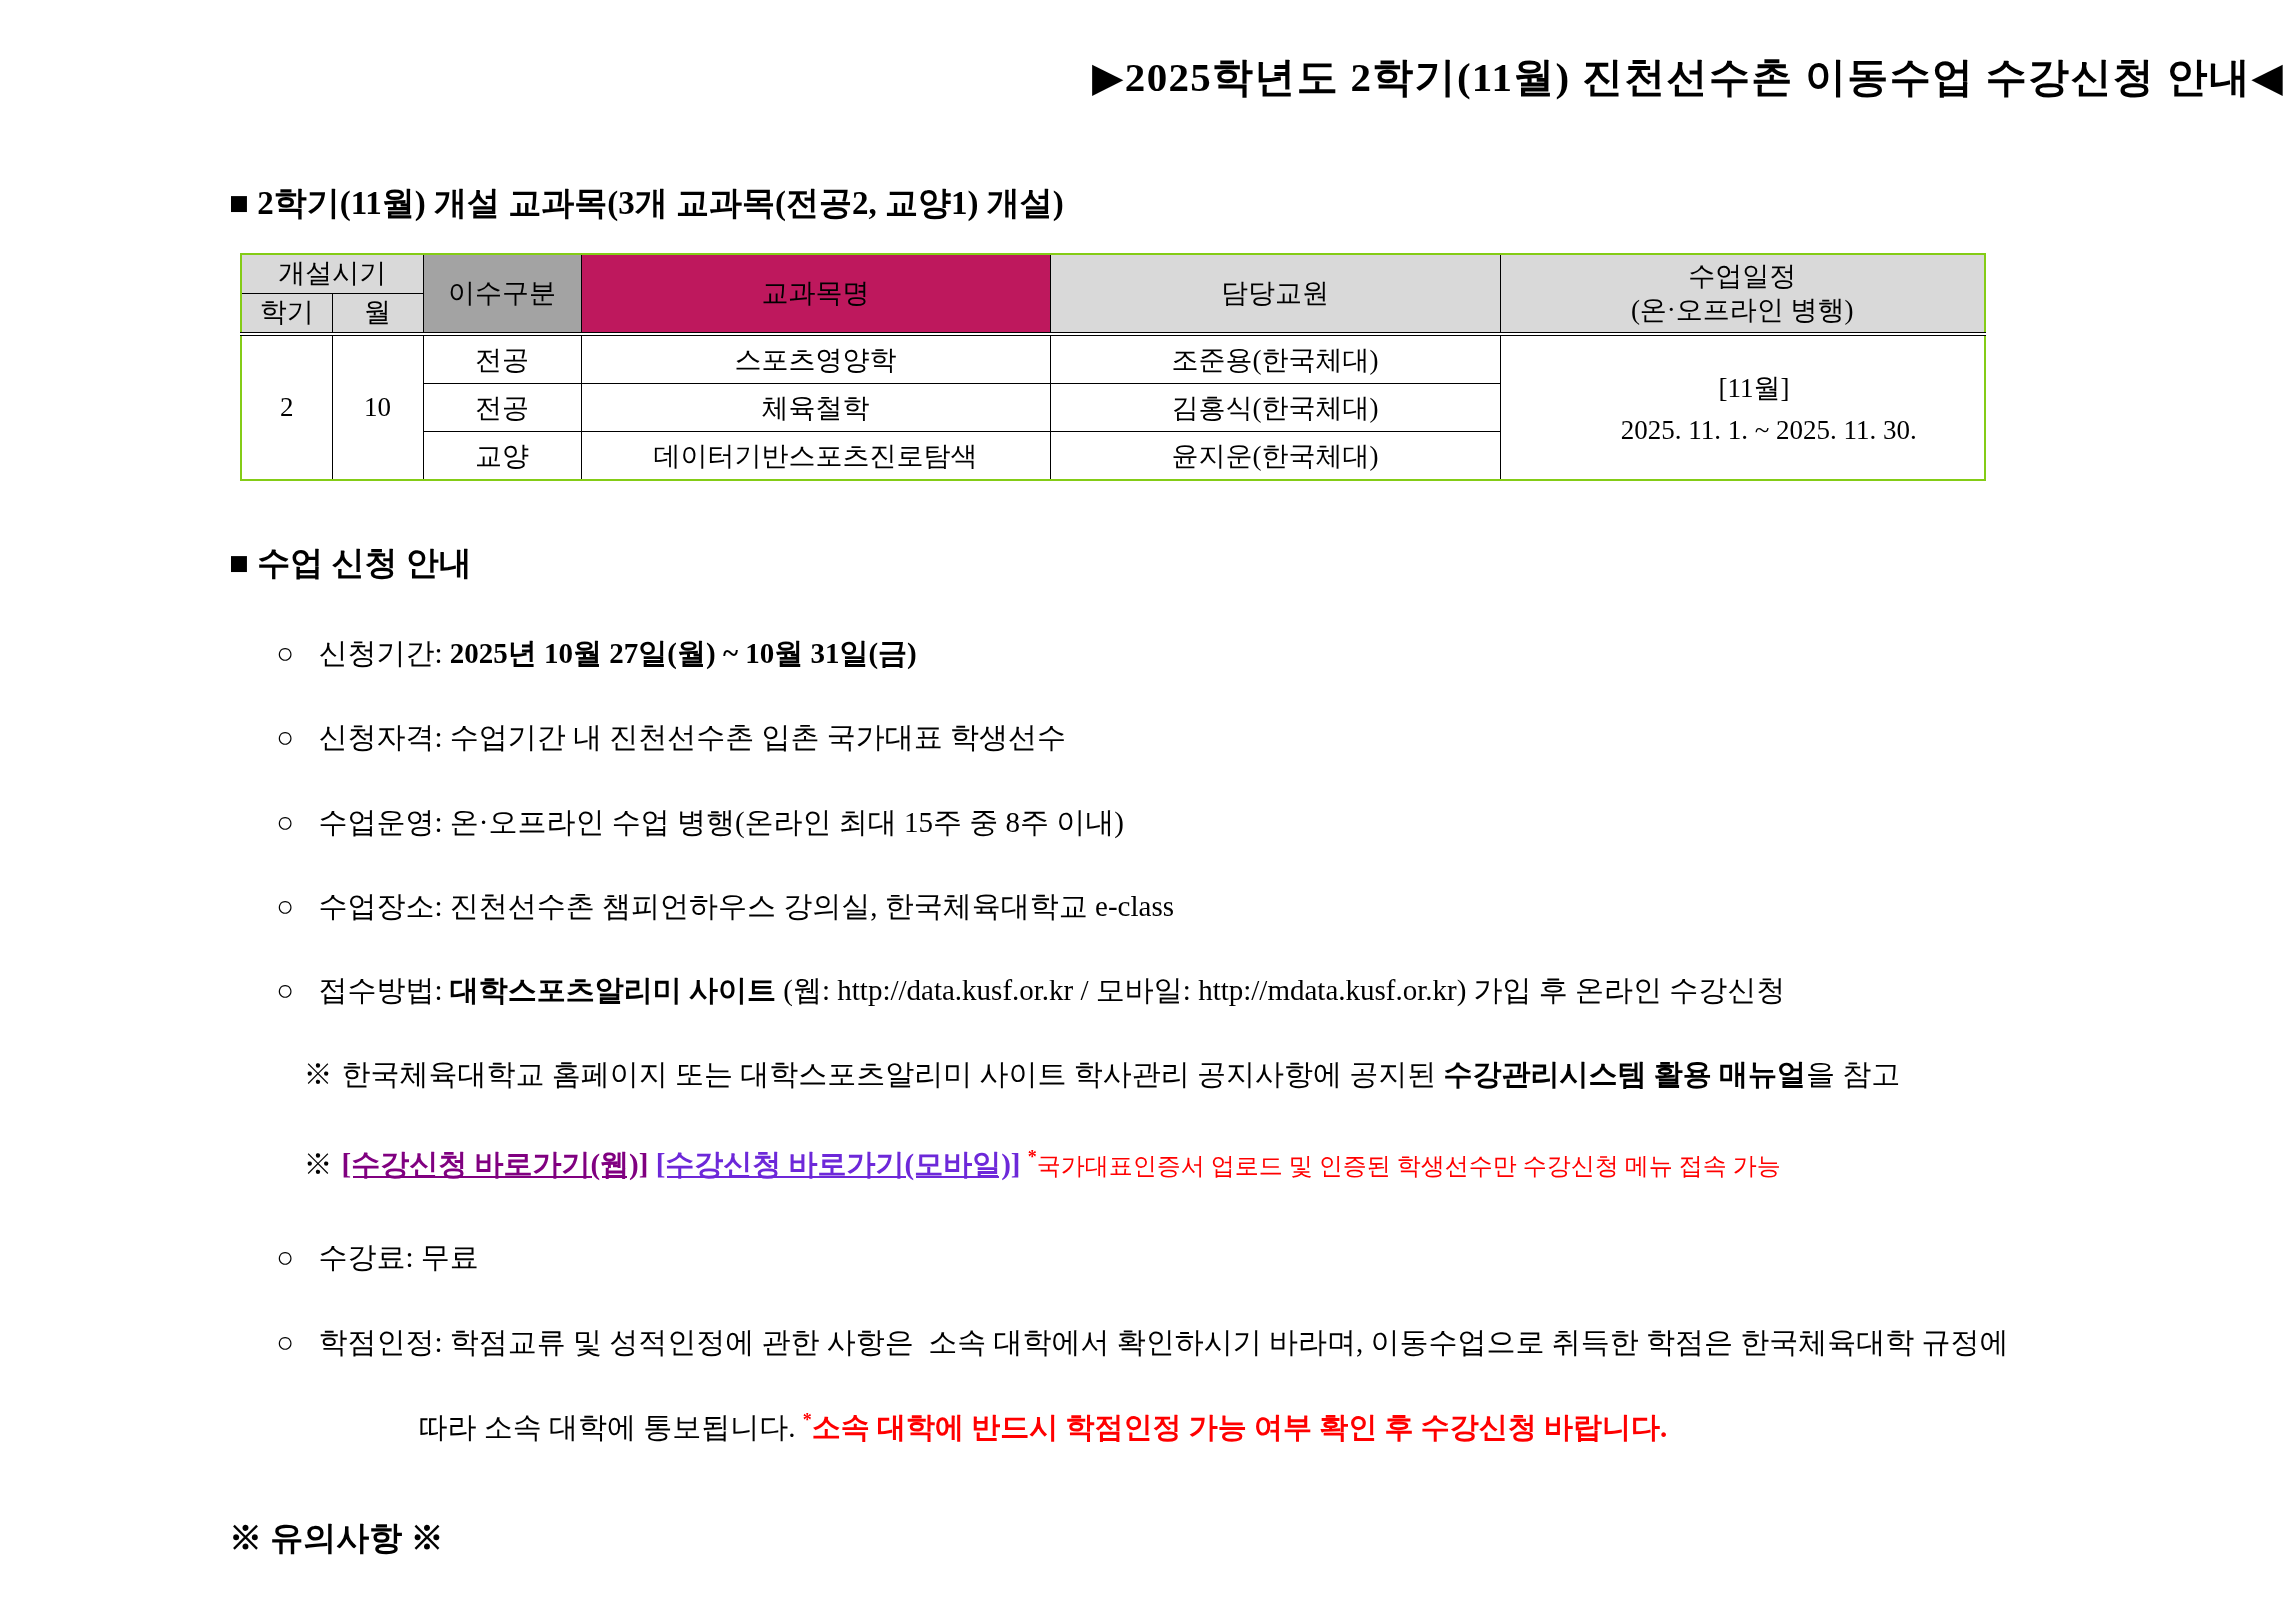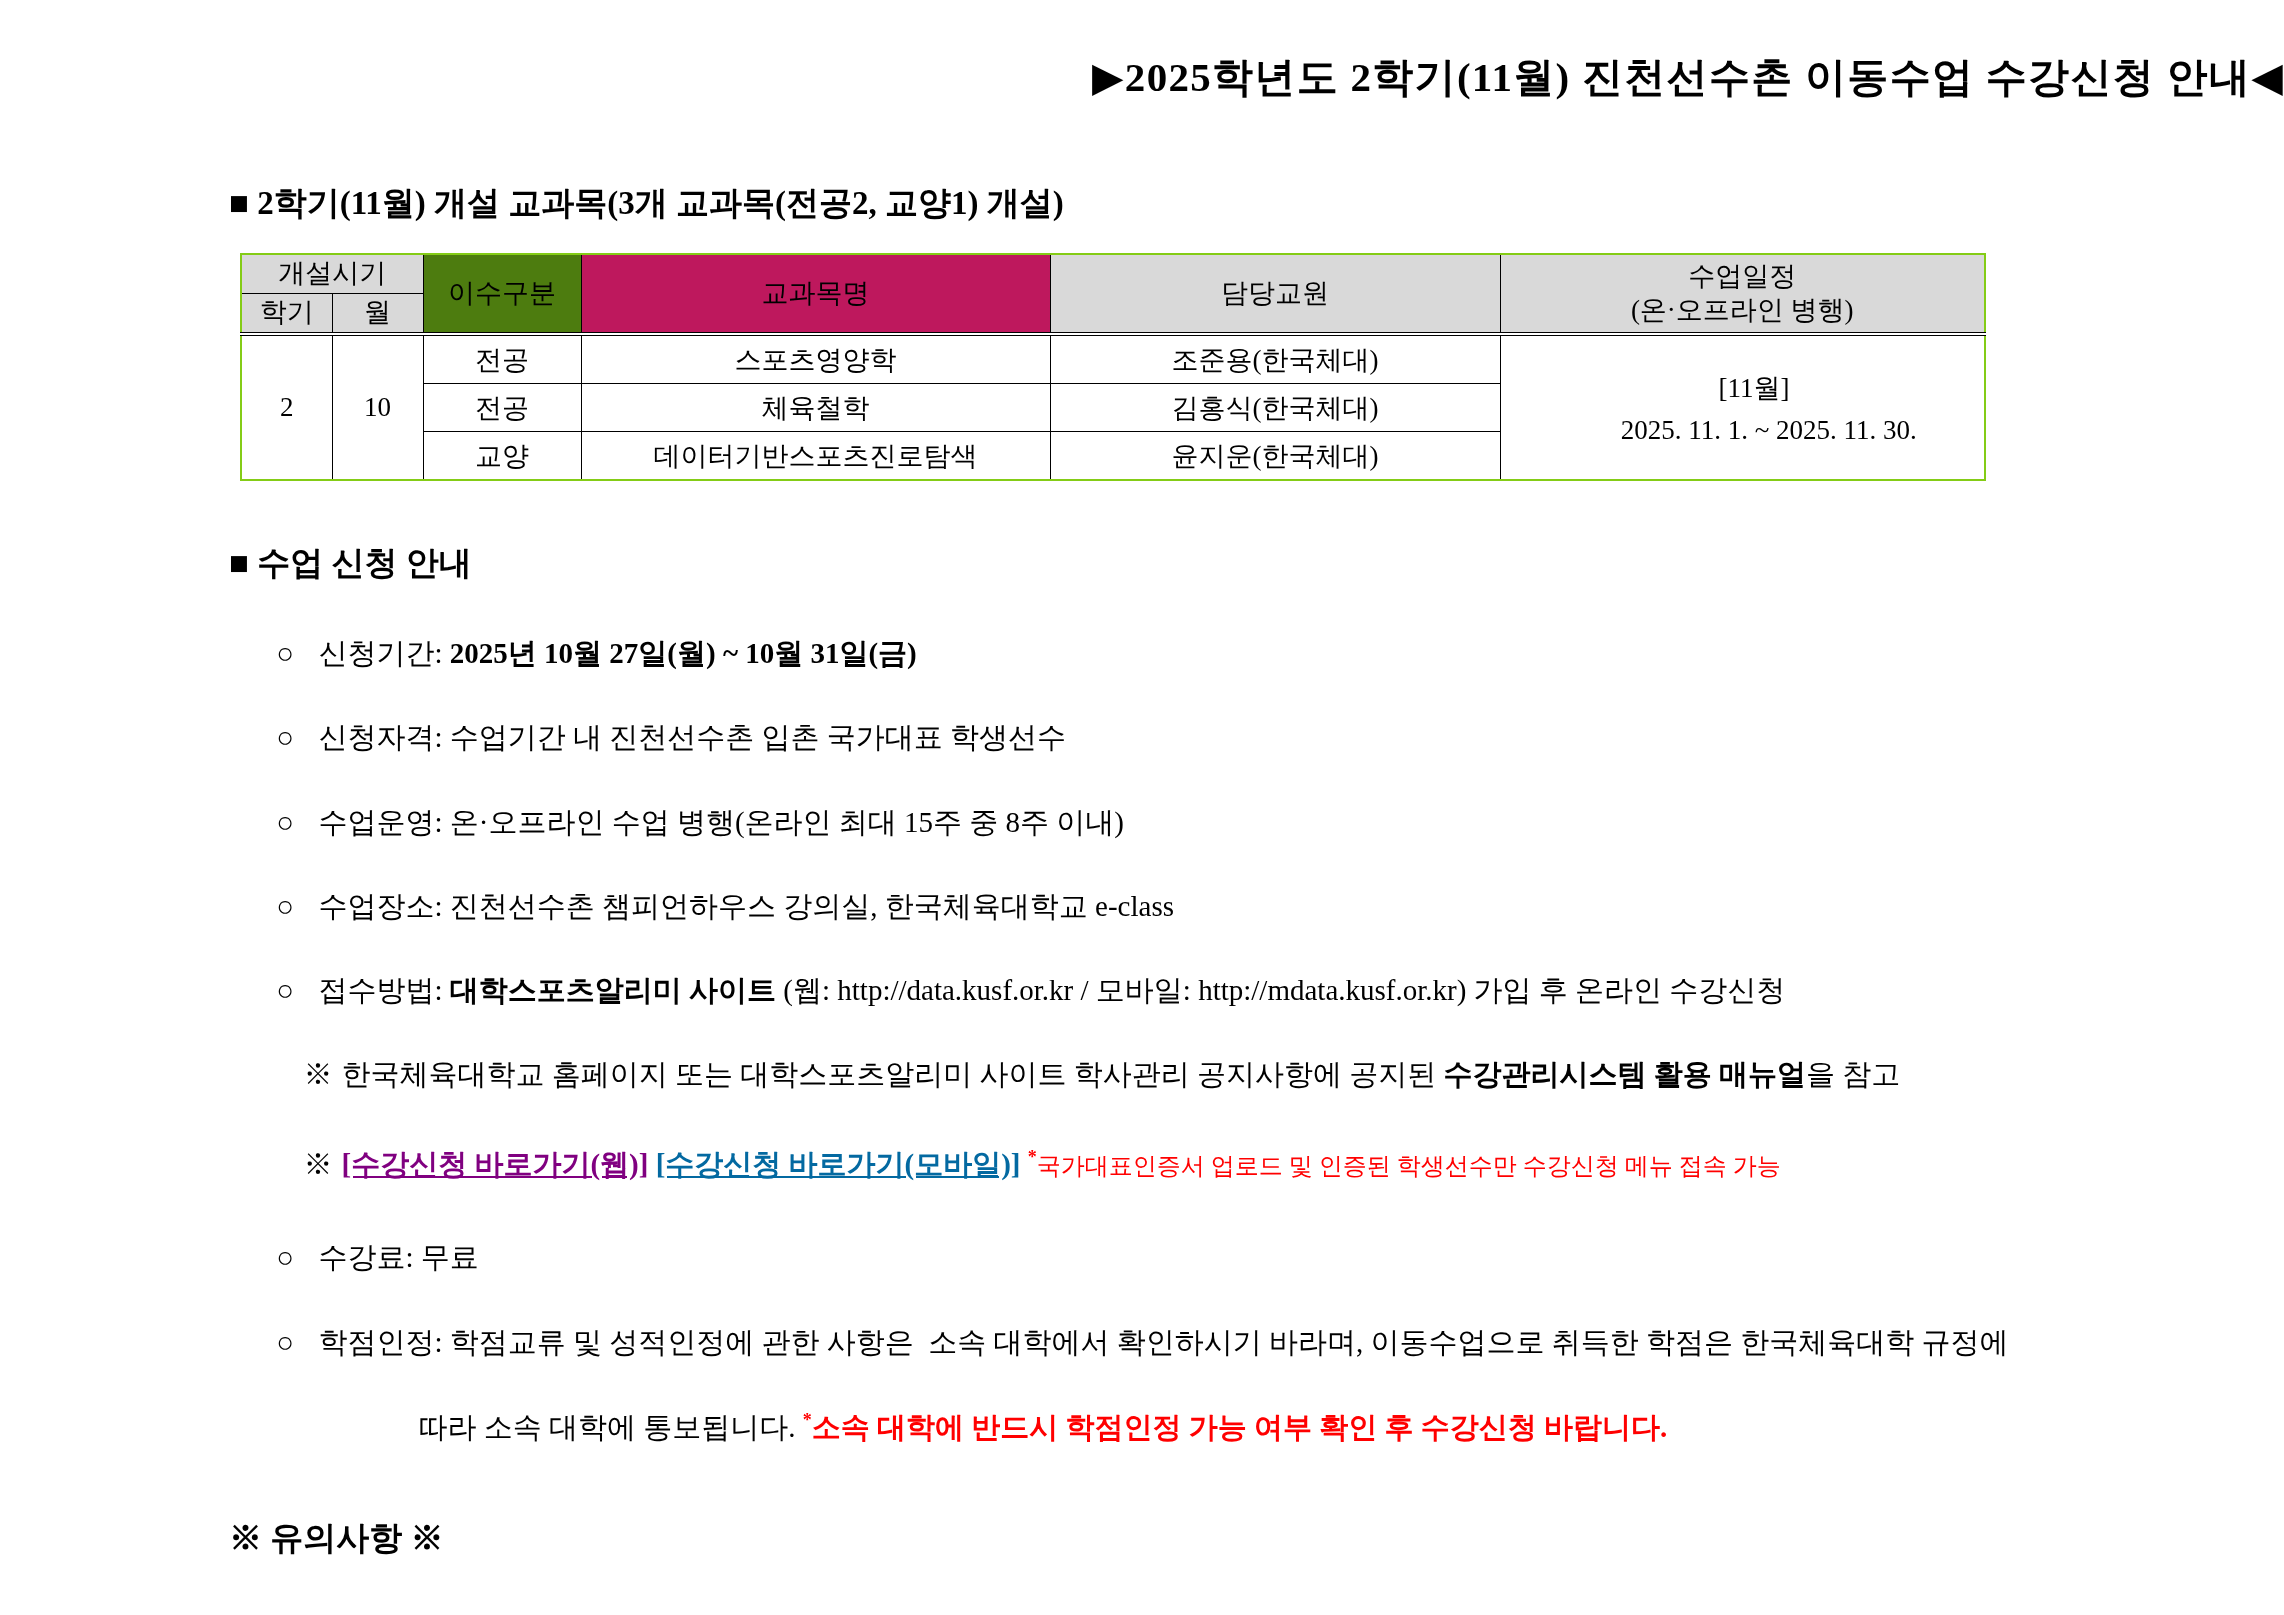--- a/index.html
+++ b/index.html
@@ -63,21 +63,21 @@
     <col style="width:91px">
       <col style="width:91px">
       <col style="width:158px">
     <col style="width:469px">
       <col style="width:450px">
       <col style="width:485px">
   </colgroup>
   <thead>
     <tr>
       <th colspan="2" class="hdr" style="background: rgb(217, 217, 217);">개설시기</th>
-      <th rowspan="2" class="hdr hb" style="background: #4d7c0f;">이수구분</th>
+      <th rowspan="2" class="hdr hb" style="background: #a3a3a3;">이수구분</th>
       <th rowspan="2" class="hdr hb" style="background: #be185d;">교과목명</th>
       <th rowspan="2" class="hdr hb" style="background: rgb(217, 217, 217);">담당교원</th>
       <th rowspan="2" class="hdr hb" style="background: rgb(217, 217, 217);">
         <div>수업일정</div>
         <div>(온·오프라인 병행)</div>
       </th>
     </tr>
     <tr>
       <th class="hdr hb" style="background: rgb(217, 217, 217);">학기</th>
       <th class="hdr hb" style="background: rgb(217, 217, 217);">월</th>
@@ -128,21 +128,21 @@
 
 <div class="line">
   <span class="marker">○</span><span>접수방법: </span><span class="b">대학스포츠알리미 사이트</span><span> (웹: http://data.kusf.or.kr / 모바일: http://mdata.kusf.or.kr) 가입 후 온라인 수강신청</span>
 </div>
 
 <div class="line sub">
   <span class="marker">※</span><span>한국체육대학교 홈페이지 또는 대학스포츠알리미 사이트 학사관리 공지사항에 공지된 </span><span class="b">수강관리시스템 활용 매뉴얼</span><span>을 참고</span>
 </div>
 
 <div class="line sub" id="links-line">
-  <span class="marker">※</span><a class="lnk lnk-web" style="color: rgb(128, 0, 128);">[수강신청 바로가기(웹)]</a><span> </span><a class="lnk lnk-mobile" style="color: #0369a1;">[수강신청 바로가기(모바일)]</a><span> </span><span class="sup-star" style="color: rgb(255, 0, 0);">*</span><span class="red-sm" style="color: rgb(255, 0, 0);">국가대표인증서 업로드 및 인증된 학생선수만 수강신청 메뉴 접속 가능</span>
+  <span class="marker">※</span><a class="lnk lnk-web" style="color: rgb(128, 0, 128);">[수강신청 바로가기(웹)]</a><span> </span><a class="lnk lnk-mobile" style="color: #6d28d9;">[수강신청 바로가기(모바일)]</a><span> </span><span class="sup-star" style="color: rgb(255, 0, 0);">*</span><span class="red-sm" style="color: rgb(255, 0, 0);">국가대표인증서 업로드 및 인증된 학생선수만 수강신청 메뉴 접속 가능</span>
 </div>
 
 <div class="line" id="fee-line">
   <span class="marker">○</span><span>수강료: 무료</span>
 </div>
 
 <div class="line">
   <span class="marker">○</span><span>학점인정: 학점교류 및 성적인정에 관한 사항은  소속 대학에서 확인하시기 바라며, 이동수업으로 취득한 학점은 한국체육대학 규정에</span>
 </div>
 

